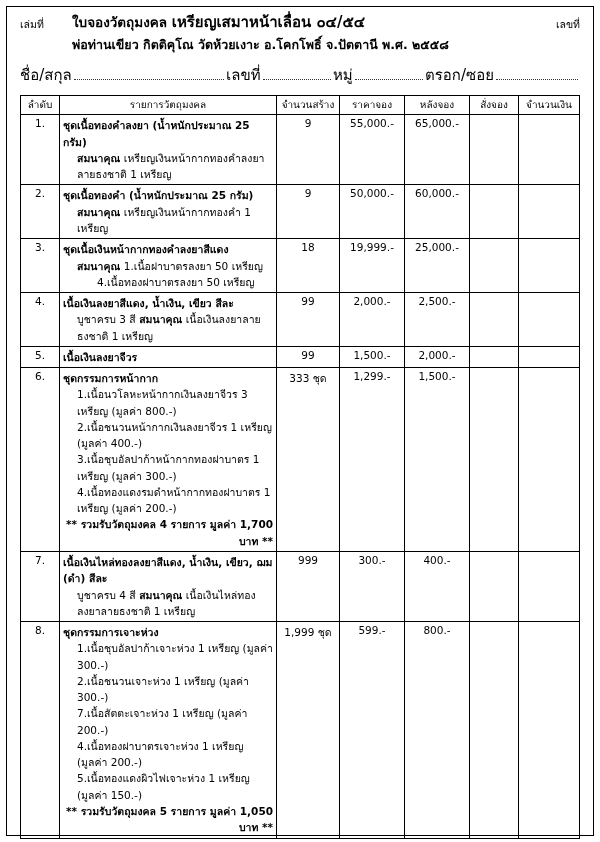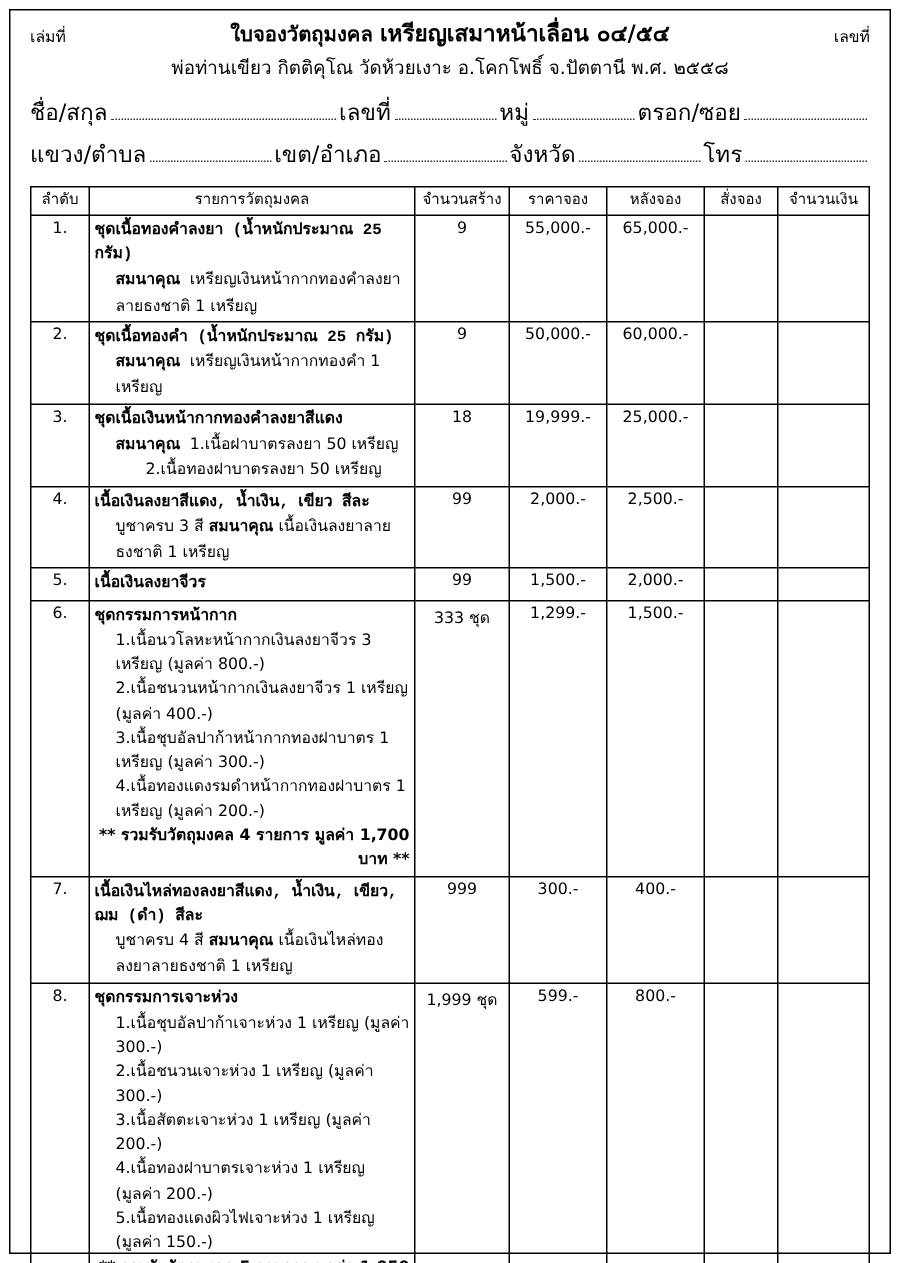--- a/index.html
+++ b/index.html
@@ -45,33 +45,32 @@
     font-size: 10.5px;
     white-space: nowrap;
     padding-top: 4px;
     width: 52px;
   }
   .side-label.right {
     text-align: right;
   }
   .title-block {
     flex: 1;
-    text-align: center;
     line-height: 1.45;
   }
   .title-line1 {
     font-size: 13.5px;
     font-weight: bold;
   }
   .title-line1 .big {
     font-size: 15px;
   }
   .title-line2 {
     font-size: 12.5px;
-    font-weight: normal;
+    font-weight: bold;
     margin-top: 2px;
   }
 
   
   .form-lines {
     margin-top: 7px;
     font-size: 15px;
     line-height: 1.9;
   }
   .form-line {
@@ -117,21 +116,21 @@
   td.c-no, td.c-qty, td.c-pre, td.c-post { text-align: center; }
   td.c-desc { line-height: 1.55; }
   .sub {
     display: block;
     padding-left: 14px;
   }
   .sub2 {
     display: block;
     padding-left: 34px;
   }
-  .b { font-weight: bold; font-family: Liberation Mono, monospace; }
+  .b { font-weight: bold; }
   .center-note { display:block; text-align:right; font-weight:bold; }
 </style>
 </head>
 <body>
 
 <div class="page">
   <div class="border-frame"></div>
   <div class="inner">
 
     <div class="header-row">
@@ -149,30 +148,20 @@
     <div class="form-lines">
       <div class="form-line">
         <span class="fl-label">ชื่อ/สกุล</span>
         <span class="dots w1"></span>
         <span class="fl-label">เลขที่</span>
         <span class="dots w3"></span>
         <span class="fl-label">หมู่</span>
         <span class="dots w3"></span>
         <span class="fl-label">ตรอก/ซอย</span>
         <span class="dots w2"></span>
-      </div>
-      <div class="form-line">
-        <span class="fl-label">แขวง/ตำบล</span>
-        <span class="dots w4"></span>
-        <span class="fl-label">เขต/อำเภอ</span>
-        <span class="dots w4"></span>
-        <span class="fl-label">จังหวัด</span>
-        <span class="dots w4"></span>
-        <span class="fl-label">โทร</span>
-        <span class="dots w4"></span>
       </div>
     </div>
 
     <table class="main">
       <thead>
         <tr>
           <th class="c-no">ลำดับ</th>
           <th class="c-desc">รายการวัตถุมงคล</th>
           <th class="c-qty">จำนวนสร้าง</th>
           <th class="c-pre">ราคาจอง</th>
@@ -204,21 +193,21 @@
             <td class="c-pre">50,000.-</td>
             <td class="c-post">60,000.-</td>
             <td class="c-order"></td>
             <td class="c-amt"></td>
           </tr>
           <tr>
             <td class="c-no">3.</td>
             <td class="c-desc">
               <span class="b" style="display: block;">ชุดเนื้อเงินหน้ากากทองคำลงยาสีแดง</span>
               <span class="sub"><span class="b">สมนาคุณ </span>1.เนื้อฝาบาตรลงยา 50 เหรียญ</span>
-              <span class="sub2">2.เนื้อทองฝาบาตรลงยา 50 เหรียญ</span>
+              <span class="sub2">4.เนื้อทองฝาบาตรลงยา 50 เหรียญ</span>
             </td>
             <td class="c-qty">18</td>
             <td class="c-pre">19,999.-</td>
             <td class="c-post">25,000.-</td>
             <td class="c-order"></td>
             <td class="c-amt"></td>
           </tr>
           <tr>
             <td class="c-no">4.</td>
             <td class="c-desc">
@@ -269,21 +258,21 @@
             <td class="c-post">400.-</td>
             <td class="c-order"></td>
             <td class="c-amt"></td>
           </tr>
           <tr>
             <td class="c-no">8.</td>
             <td class="c-desc">
               <span class="b" style="display: block;">ชุดกรรมการเจาะห่วง</span>
               <span class="sub">1.เนื้อชุบอัลปาก้าเจาะห่วง 1 เหรียญ (มูลค่า 300.-)</span>
               <span class="sub">2.เนื้อชนวนเจาะห่วง 1 เหรียญ (มูลค่า 300.-)</span>
-              <span class="sub">3.เนื้อสัตตะเจาะห่วง 1 เหรียญ (มูลค่า 200.-)</span>
+              <span class="sub">7.เนื้อสัตตะเจาะห่วง 1 เหรียญ (มูลค่า 200.-)</span>
               <span class="sub">4.เนื้อทองฝาบาตรเจาะห่วง 1 เหรียญ (มูลค่า 200.-)</span>
               <span class="sub">5.เนื้อทองแดงผิวไฟเจาะห่วง 1 เหรียญ (มูลค่า 150.-)</span>
               <span class="center-note">** รวมรับวัตถุมงคล 5 รายการ มูลค่า 1,050 บาท **</span>
             </td>
             <td class="c-qty">1,999 ชุด</td>
             <td class="c-pre">599.-</td>
             <td class="c-post">800.-</td>
             <td class="c-order"></td>
             <td class="c-amt"></td>
           </tr>

